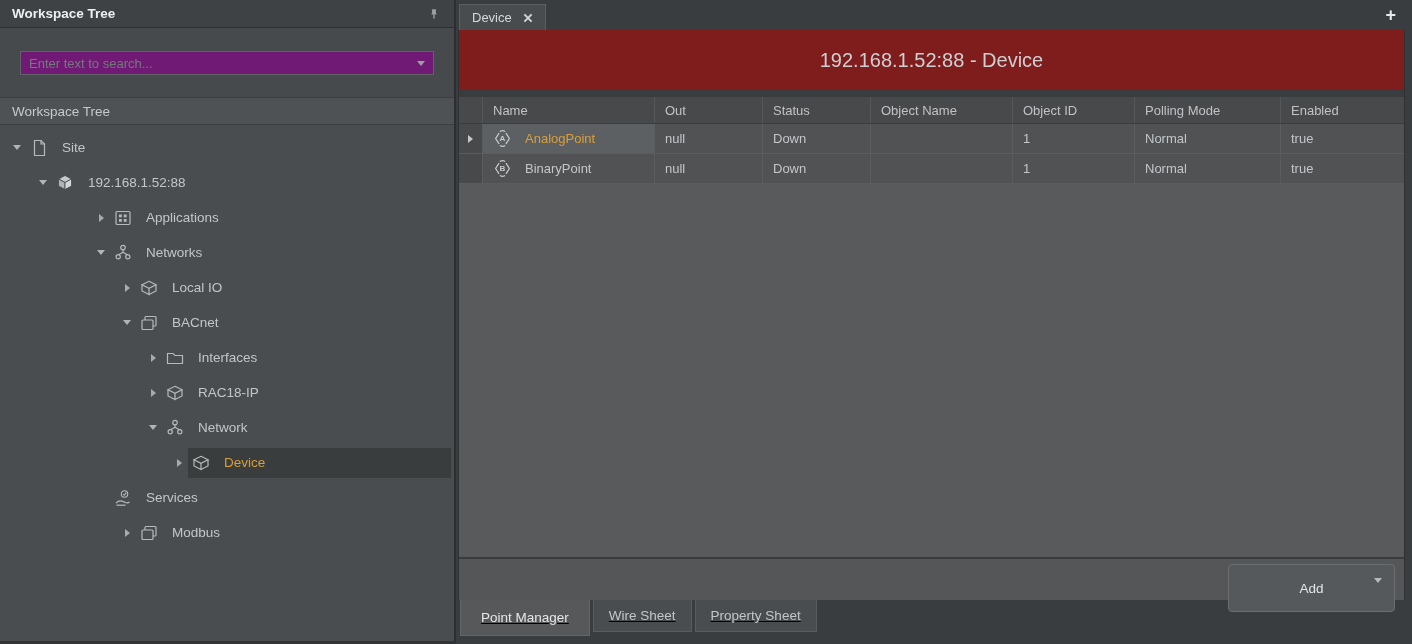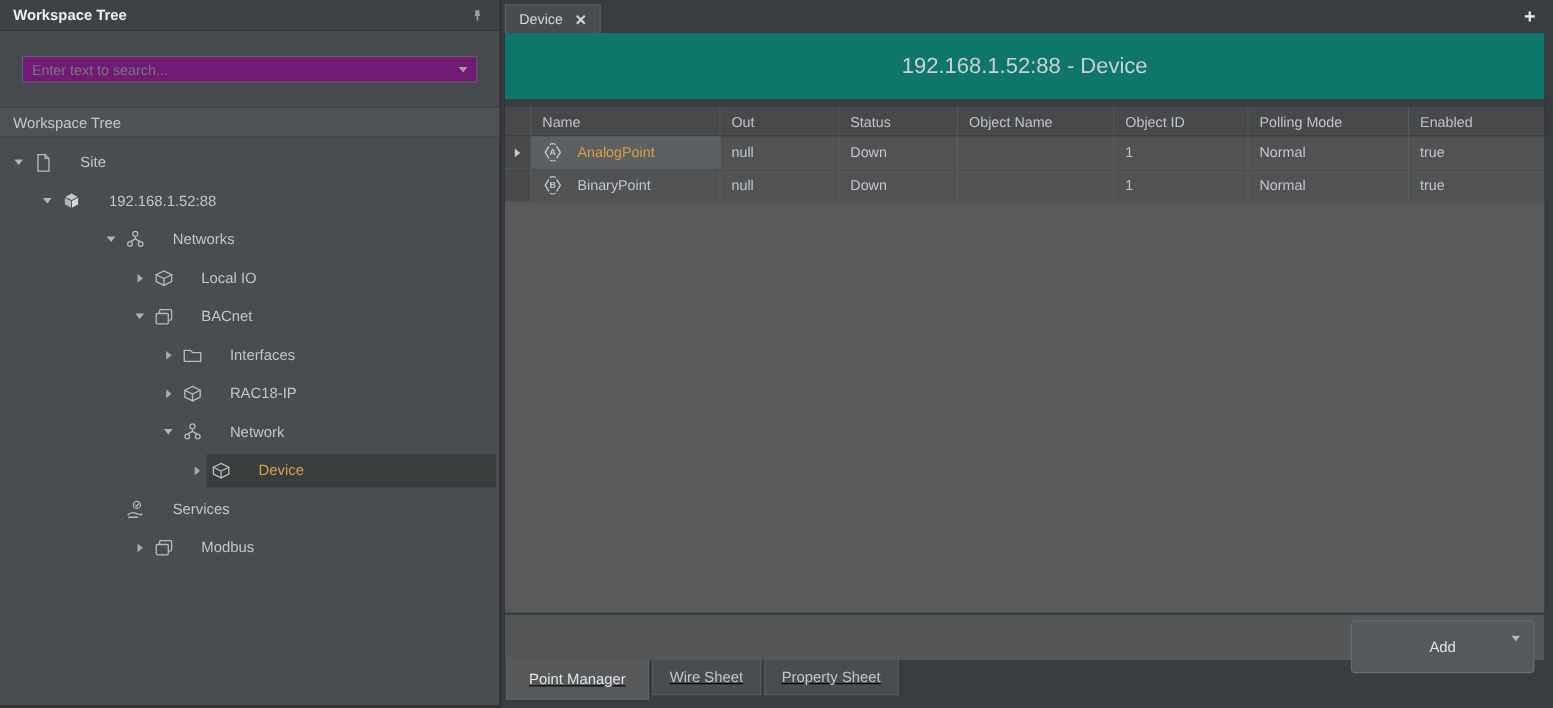--- a/index.html
+++ b/index.html
@@ -23,38 +23,38 @@
     border-left:4.5px solid transparent; border-right:4.5px solid transparent; border-top:5px solid #9da0a3; }
   .section-bar { height:27px; background:#4f5254; border-bottom:1px solid #3c3f41;
     display:flex; align-items:center; padding:0 12px; font-size:13.5px; color:#c6c9cc; }
   .tree { padding-top:5px; }
   .tree-row { height:35px; display:flex; align-items:center; font-size:13.5px; color:#c3c6c9; }
   .tree-arrow { width:18px; flex:none; display:flex; align-items:center; justify-content:center; }
   .tri-exp { width:0; height:0; border-left:4.5px solid transparent; border-right:4.5px solid transparent;
     border-top:5.5px solid #b2b5b7; }
   .tri-col { width:0; height:0; border-top:4.5px solid transparent; border-bottom:4.5px solid transparent;
     border-left:5.5px solid #a8abad; }
-  .tree-main { display:flex; align-items:center; gap:23px; height:30px; padding:0 8px 0 2px;
+  .tree-main { display:flex; align-items:center; gap:12px; height:30px; padding:0 8px 0 2px;
     flex:1; margin-right:3px; }
   .tree-main.selected { background:#3a3d3e; }
   .tree-main.selected .tree-label { color:#d89f3a; }
   .ticon { width:22px; height:20px; flex:none; display:flex; align-items:center; justify-content:center; }
 
   
   .right-panel { position:absolute; left:456px; top:0; right:0; height:644px; background:#3a3d3f; }
   .tabstrip { height:30px; position:relative; }
   .doc-tab { position:absolute; left:3px; top:4px; height:26px; background:#494c4e;
     border:1px solid #5c5f62; border-bottom:none; display:flex; align-items:center;
     padding:0 12px; gap:11px; font-size:13px; color:#d6d9db; }
   .new-tab-btn { position:absolute; right:16px; top:4px; font-size:18px; font-weight:bold;
     color:#e8eaec; line-height:22px; cursor:default; }
   .content { position:absolute; left:2px; right:7px; top:30px; bottom:0; display:flex; flex-direction:column; }
   .grid-wrap { flex:1; display:flex; flex-direction:column; border-left:1px solid #2f3133;
     border-right:1px solid #2f3133; min-height:0; }
-  .title-band { height:60px; background:#0f766e; display:flex; align-items:center; justify-content:center;
+  .title-band { height:60px; background:#7f1d1d; display:flex; align-items:center; justify-content:center;
     font-size:20px; color:#ccd0d3; }
   .band-gap { height:7px; background:#3a3d3f; }
   .thead { display:flex; height:27px; background:#47494b; border-bottom:1px solid #3a3d3f; }
   .th { display:flex; align-items:center; padding:0 10px; font-size:13px; color:#c0c3c6;
     border-right:1px solid #55585b; }
   .trow { display:flex; height:30px; background:#505254; border-bottom:1px solid #5a5d5f; }
   .td { display:flex; align-items:center; padding:0 10px; font-size:13px; color:#c3c6c9;
     border-right:1px solid #5a5d5f; }
   .c0 { width:24px; padding:0; justify-content:center; }
   .td.c0 { background:#47494b; }
@@ -193,20 +193,34 @@
         <div class="tree-main">
           <span class="ticon">
               <svg width="20" height="20">
                 <use href="#sym-controller"></use>
               </svg>
             </span>
           <span class="tree-label">192.168.1.52:88</span>
         </div>
       </div>
 
+      <div class="tree-row">
+        <span style="width:92px"></span>
+        <span class="tree-arrow">
+            <i class="tri-col"></i>
+          </span>
+        <div class="tree-main">
+          <span class="ticon">
+              <svg width="20" height="20">
+                <use href="#sym-applications"></use>
+              </svg>
+            </span>
+          <span class="tree-label">Applications</span>
+        </div>
+      </div>
 
       <div class="tree-row">
         <span style="width:92px"></span>
         <span class="tree-arrow">
             <i class="tri-exp"></i>
           </span>
         <div class="tree-main">
           <span class="ticon">
               <svg width="20" height="20">
                 <use href="#sym-network"></use>

